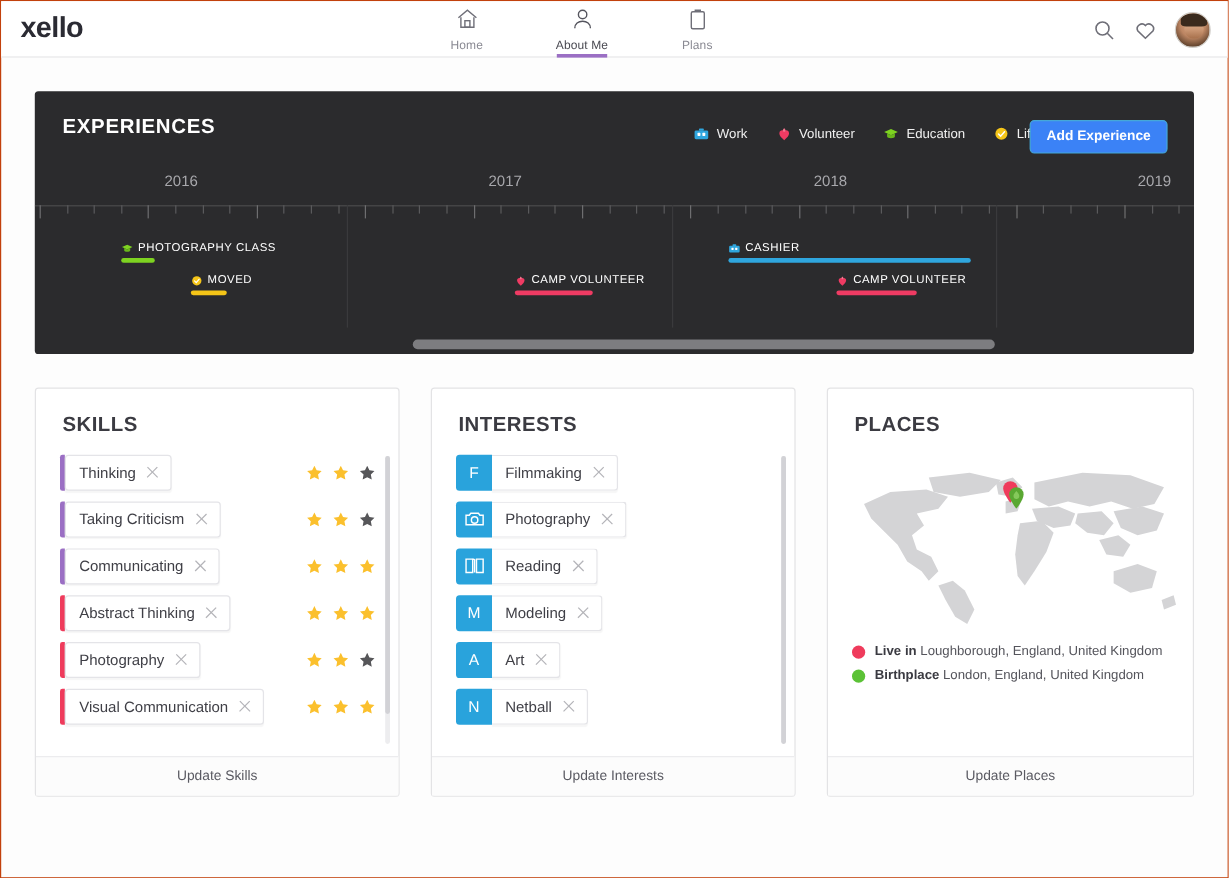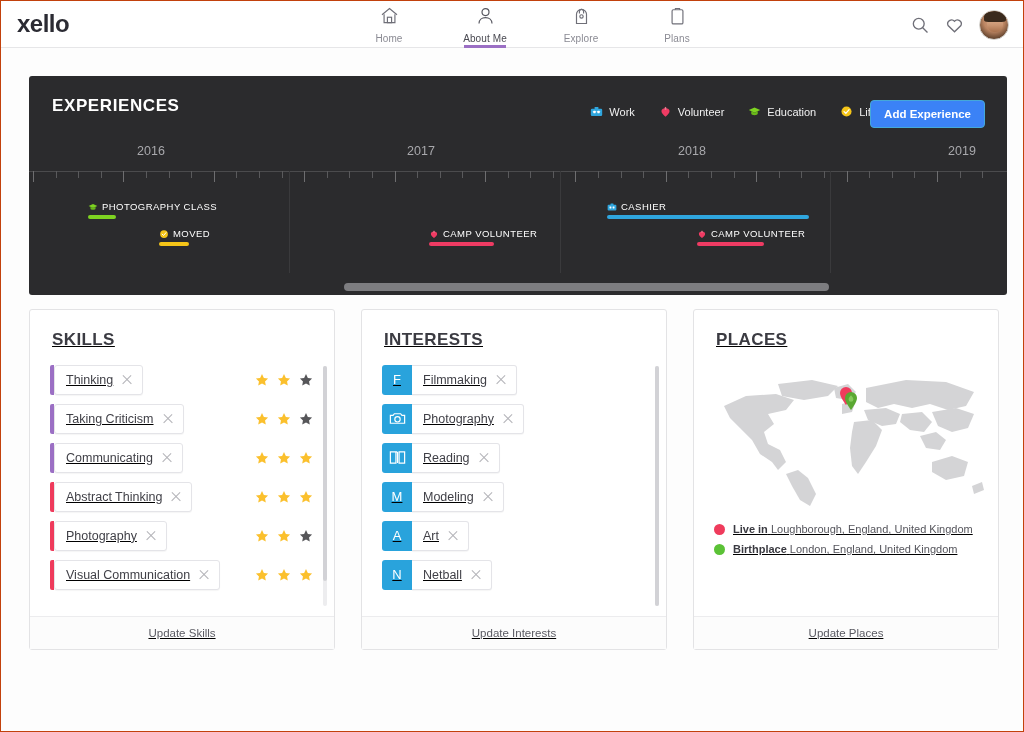--- a/index.html
+++ b/index.html
@@ -91,21 +91,21 @@
     background: linear-gradient(180deg,#e4bb9a 0%, #c99572 60%, #a8714d 100%);
   }
   .avatar::after {
     content:''; position:absolute;
     left: 4px; top: 0px; width: 22px; height: 11px;
     border-radius: 50% 50% 20% 20%;
     background: #3a2a1d;
   }
 
   
-  .content { padding: 28px 16px 0 28px; flex: 1 1 auto; }
+  .content { padding: 28px 28px 0 28px; flex: 1 1 auto; }
   .exp-panel {
     background: #2b2b2d;
     border-radius: 3px;
     height: 219px;
     position: relative;
     overflow: hidden;
   }
   .exp-title {
     position: absolute;
     left: 23px; top: 20px;
@@ -188,22 +188,21 @@
     height: 8px;
     border-radius: 4px;
     background: #7d7d80;
     cursor: pointer;
   }
 
   
   .cards {
     display: flex;
     gap: 26px;
-    margin-top: 14px;
-    text-decoration: underline;
+    margin-top: 28px;
   }
   .card {
     background: #ffffff;
     border: 1px solid #e3e3e5;
     border-radius: 3px;
     width: 306px;
     height: 341px;
     display: flex; flex-direction: column;
     position: relative;
   }
@@ -351,30 +350,20 @@
         <span class="nav-icon">
           <svg width="21" height="20" viewBox="0 0 24 24" fill="none" stroke="#55555e" stroke-width="1.4">
             <circle cx="12" cy="7.3" r="4.2"></circle>
               <path d="M4.2 21c0-4.3 3.5-7 7.8-7s7.8 2.7 7.8 7"></path>
           </svg>
         </span>
         <span class="nav-label">About Me</span>
         <span class="nav-underline"></span>
       </div>
 
-      <div class="nav-item">
-        <span class="nav-icon">
-          <svg width="21" height="20" viewBox="0 0 24 24" fill="none" stroke="#6f6f78" stroke-width="1.4">
-            <path d="M6 21V10a6 6 0 0 1 12 0v11z"></path>
-              <path d="M9.5 9V6.5a2.5 2.5 0 0 1 5 0V9"></path>
-            <circle cx="12" cy="12.5" r="2"></circle>
-          </svg>
-        </span>
-        <span class="nav-label">Explore</span>
-      </div>
 
       <div class="nav-item">
         <span class="nav-icon">
           <svg width="21" height="20" viewBox="0 0 24 24" fill="none" stroke="#6f6f78" stroke-width="1.4">
             <rect x="5.5" y="4.5" width="13" height="17" rx="1.5"></rect>
             <path d="M9.5 4.5V3h5v1.5"></path>
           </svg>
         </span>
         <span class="nav-label">Plans</span>
       </div>
@@ -487,21 +476,21 @@
             <div class="tick minor" style="left: 885.4px;"></div>
             <div class="tick major" style="left: 908px;"></div>
             <div class="tick minor" style="left: 930.6px;"></div>
             <div class="tick minor" style="left: 953.2px;"></div>
             <div class="vline" style="left: 260px;"></div>
             <div class="vline" style="left: 531px;"></div>
             <div class="vline" style="left: 801px;"></div>
           </div>
         <div class="bars" id="bars">
           <div class="bar-row" id="row0">
-              <div class="bar-item" style="left: 0px; right: 0px; top: 0px; height: 27px;">
+              <div class="bar-item" style="left: 13px; right: 0px; top: 0px; height: 27px;">
                 <div class="bar-lbl" style="left: 59px;">
                   <svg class="lg-icon" viewBox="0 0 16 16">
                     <path d="M8 3 15 6.2 8 9.4 1 6.2z" fill="#7ed321"></path>
                     <path d="M4 7.6v3.1c0 1 1.8 1.8 4 1.8s4-.8 4-1.8V7.6L8 9.4z" fill="#6ab81b"></path>
                   </svg>
                   <span>PHOTOGRAPHY CLASS</span>
                 </div>
                 <div class="bar-line" style="left: 59px; width: 28px; background: rgb(126, 211, 33);"></div>
               </div>
               <div class="bar-item" style="left: 0px; right: 0px; top: 0px; height: 27px;">

